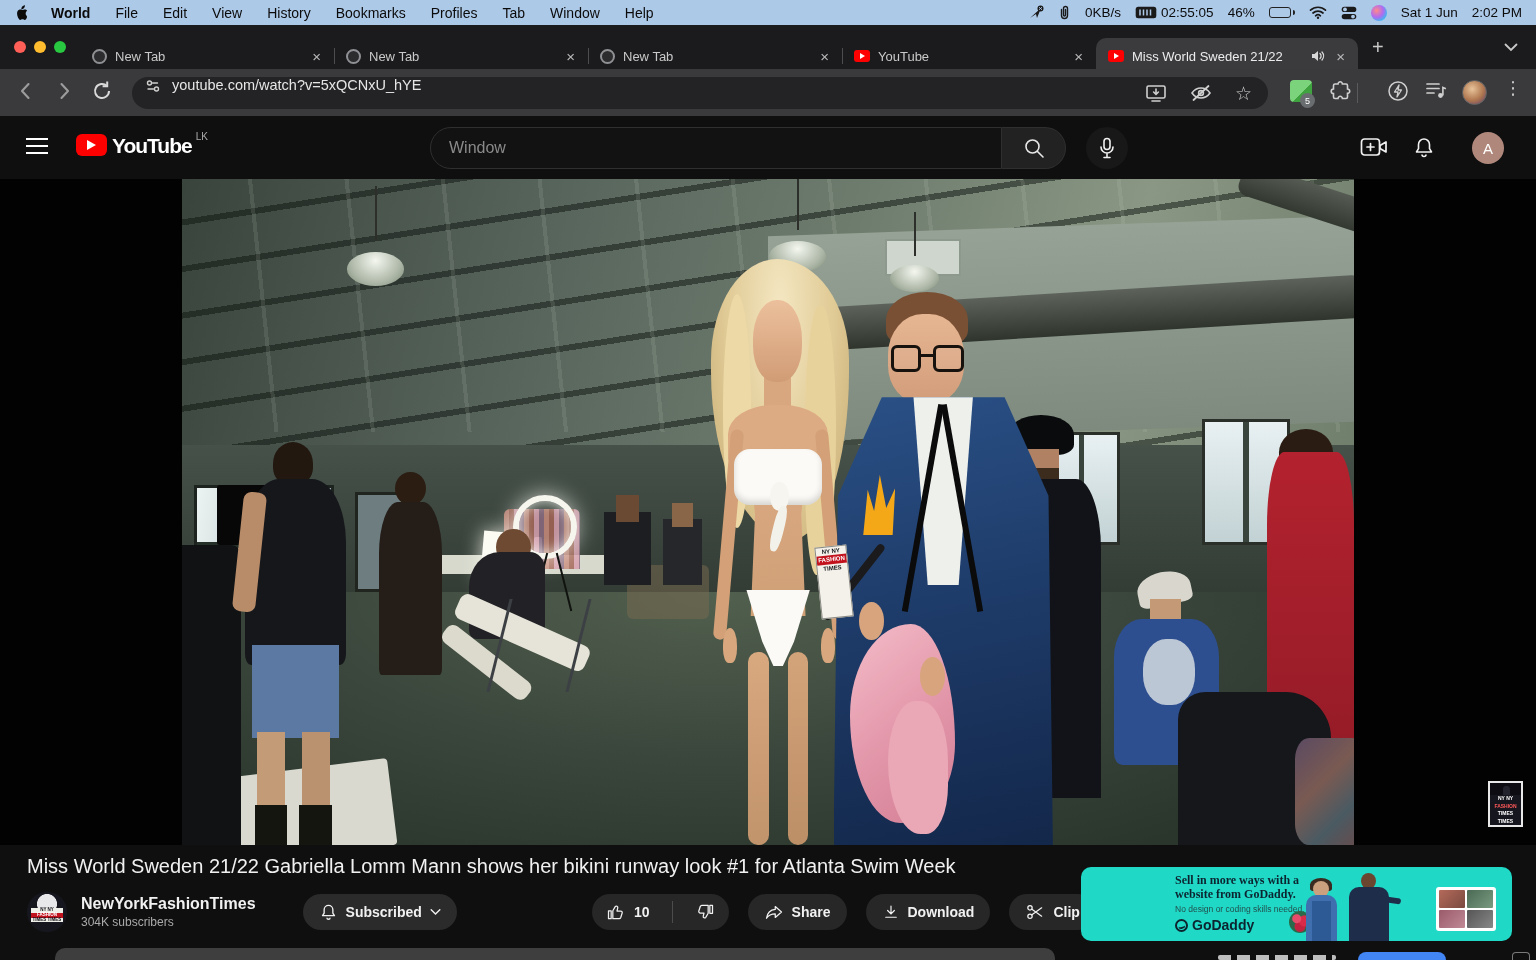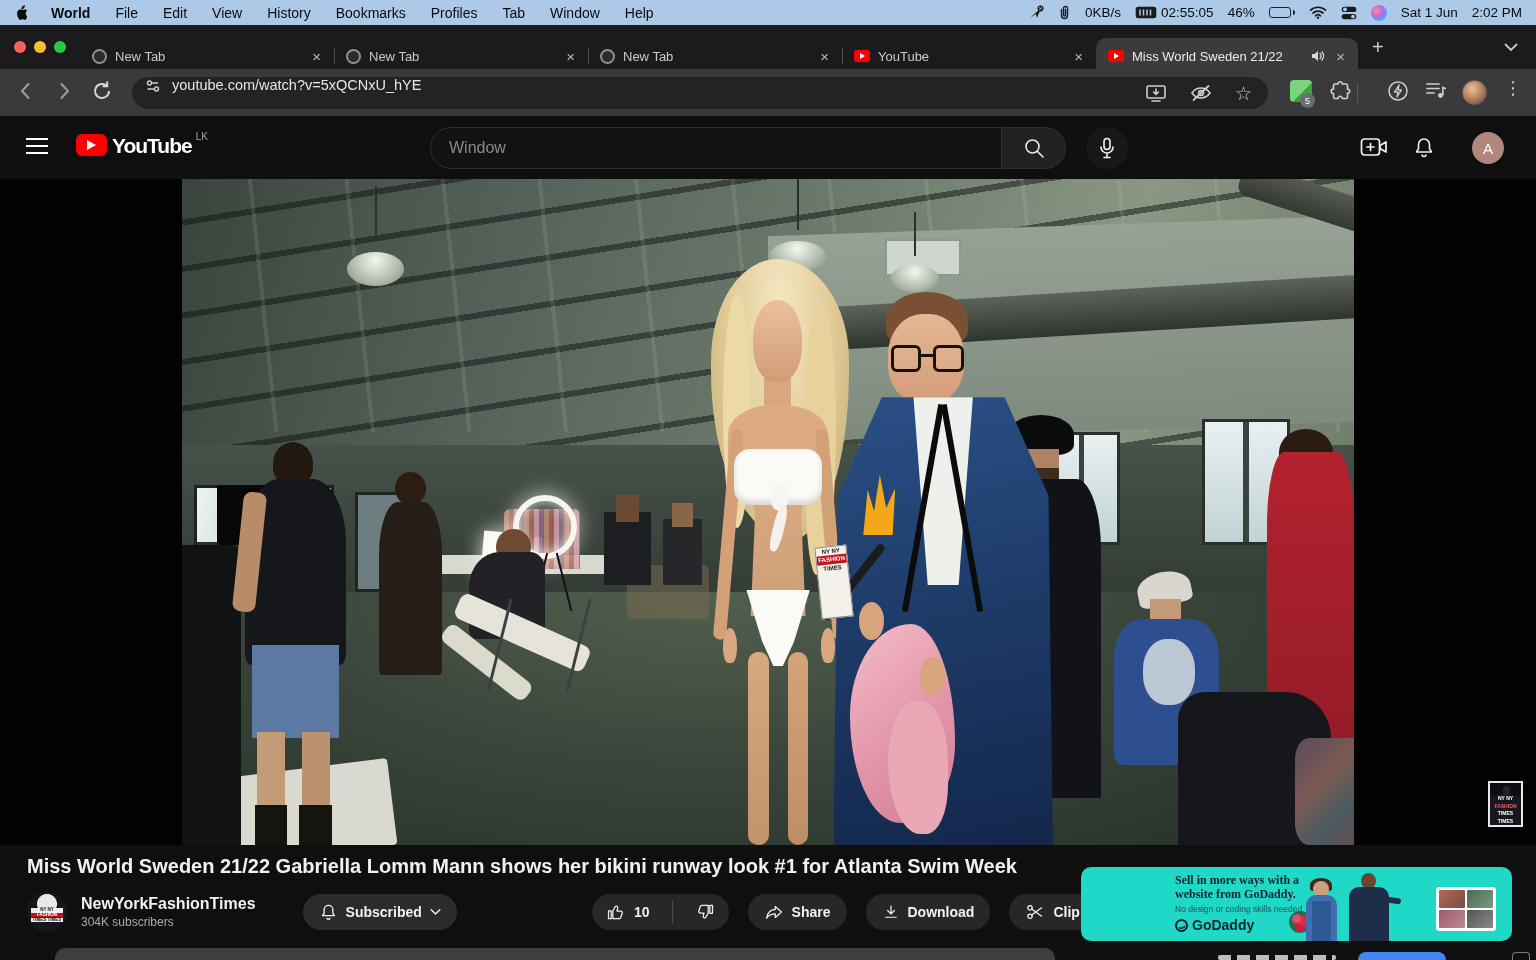--- a/index.html
+++ b/index.html
@@ -183,21 +183,21 @@
 .h-handB { position:absolute; left:40%; top:66%; width:11%; height:7%; background:#d8a47e; border-radius:50%; }
 .h-pink { position:absolute; left:9%; top:60%; width:46%; height:36%; background:linear-gradient(140deg,#f4bcc8,#e295a8 55%,#d37e94); border-radius:58% 42% 52% 48% / 46% 60% 40% 54%; }
 .h-pink2 { position:absolute; left:26%; top:74%; width:26%; height:24%; background:#eaa7b6; border-radius:50% 50% 40% 60%; }
 
 .watermark { left:1488px; top:602px; width:35px; height:46px; background:#0c0c12; border:2px solid #e8e8e8; display:flex; flex-direction:column; justify-content:flex-end; overflow:hidden; }
 .watermark .figure { position:absolute; left:13px; top:3px; width:7px; height:26px; background:#23232e; border-radius:3px 3px 0 0; }
 .watermark .wl { position:relative; font-size:5px; font-weight:bold; color:#fff; background:#16161e; text-align:center; line-height:1.5; }
 .watermark .wl.red { color:#ff5a5a; }
 
 
-.vtitle { position:absolute; left:27px; top:739px; width:1040px; font-size:20px; font-weight:bold; color:#f1f1f1; white-space:nowrap; overflow:hidden; }
+.vtitle { position:absolute; left:27px; top:739px; width:1040px; font-size:20px; font-weight:normal; color:#f1f1f1; white-space:nowrap; overflow:hidden; }
 .channel-row { position:absolute; left:27px; top:772px; height:48px; display:flex; align-items:center; }
 .ch-avatar { width:40px; height:40px; border-radius:50%; background:radial-gradient(circle at 50% 30%, #e8e8ea 0 28%, #16161e 30%); position:relative; overflow:hidden; }
 .ch-avatar .band { position:absolute; left:4px; right:4px; top:16px; height:14px; background:#efefea; display:flex; flex-direction:column; }
 .ch-avatar .band span { font-size:4.5px; font-weight:bold; color:#101018; text-align:center; line-height:1.1; }
 .ch-avatar .band span.red { color:#fff; background:#c2121e; }
 .ch-meta { margin-left:14px; }
 .ch-name { color:#f1f1f1; font-size:16px; font-weight:bold; }
 .ch-subs { color:#aaa; font-size:12px; margin-top:2px; }
 .sub-btn { margin-left:47px; height:36px; padding:0 16px; border-radius:18px; background:#2b2b2b; color:#f1f1f1; font-size:14px; font-weight:bold; display:flex; align-items:center; gap:8px; }
 .actions { position:absolute; left:592px; top:772px; height:48px; display:flex; align-items:center; gap:19px; }

